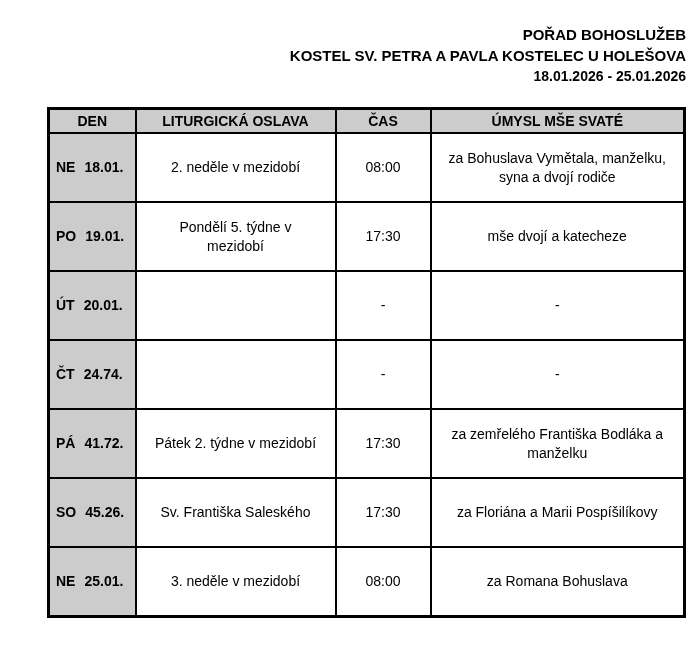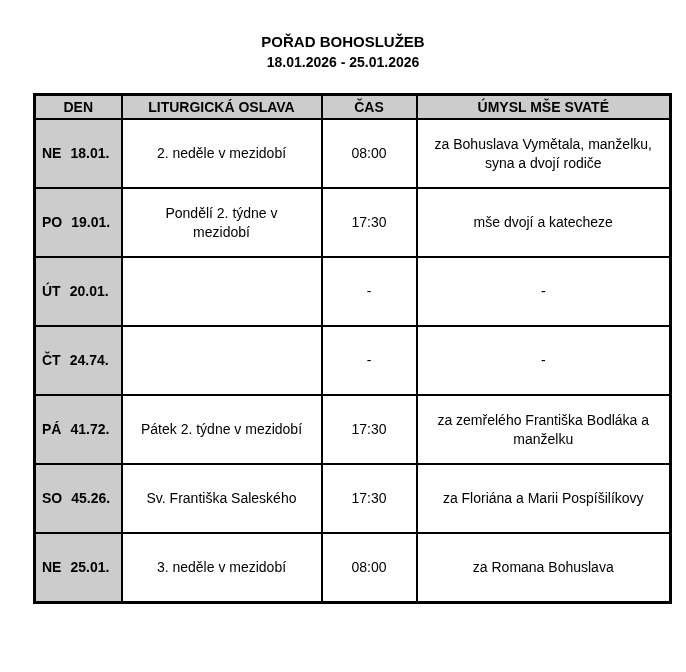--- a/index.html
+++ b/index.html
@@ -6,40 +6,39 @@
     margin: 0;
     padding: 0;
     background: #ffffff;
     width: 686px;
     height: 672px;
     font-family: "Liberation Sans", sans-serif;
     color: #000000;
     -webkit-font-smoothing: antialiased;
   }
   .doc-header {
-    padding-top: 11px;
-    text-align: center;
-    margin-top: 20px;
+    padding-top: 24px;
+    text-align: right;
   }
   .doc-title,
   .doc-subtitle {
     font-size: 15px;
     font-weight: bold;
     line-height: 21px;
   }
   .doc-daterange {
     font-size: 14px;
     font-weight: bold;
     line-height: 21px;
   }
   table.schedule {
     border-collapse: collapse;
     table-layout: fixed;
     width: 636px;
-    margin: 20px 0 0 33px;
+    margin: 20px 0 0 47px;
     border: 3px solid #000000;
   }
   .schedule th,
   .schedule td {
     border: 2px solid #000000;
     overflow: hidden;
   }
   .schedule th {
     background: #cccccc;
     font-size: 14px;
@@ -70,20 +69,21 @@
   }
   .pre {
     white-space: pre-line;
   }
 </style>
 </head>
 <body>
 
 <div class="doc-header">
   <div class="doc-title">POŘAD BOHOSLUŽEB</div>
+  <div class="doc-subtitle">KOSTEL SV. PETRA A PAVLA KOSTELEC U HOLEŠOVA</div>
   <div class="doc-daterange">18.01.2026 - 25.01.2026</div>
 </div>
 
 <table class="schedule">
   <colgroup>
     <col style="width:87px">
     <col style="width:200px">
     <col style="width:95px">
     <col style="width:254px">
   </colgroup>
@@ -108,21 +108,21 @@
       <td class="pre">za Bohuslava Vymětala, manželku,
 syna a dvojí rodiče</td>
     </tr>
     <tr>
       <td class="day-cell">
         <div class="day-inner">
           <span>PO</span>
           <span>19.01.</span>
         </div>
       </td>
-      <td class="pre">Pondělí 2. týdne v
+      <td class="pre">Pondělí 5. týdne v
 mezidobí</td>
       <td>17:30</td>
       <td class="pre">mše dvojí a katecheze</td>
     </tr>
     <tr>
       <td class="day-cell">
         <div class="day-inner">
           <span>ÚT</span>
           <span>20.01.</span>
         </div>

